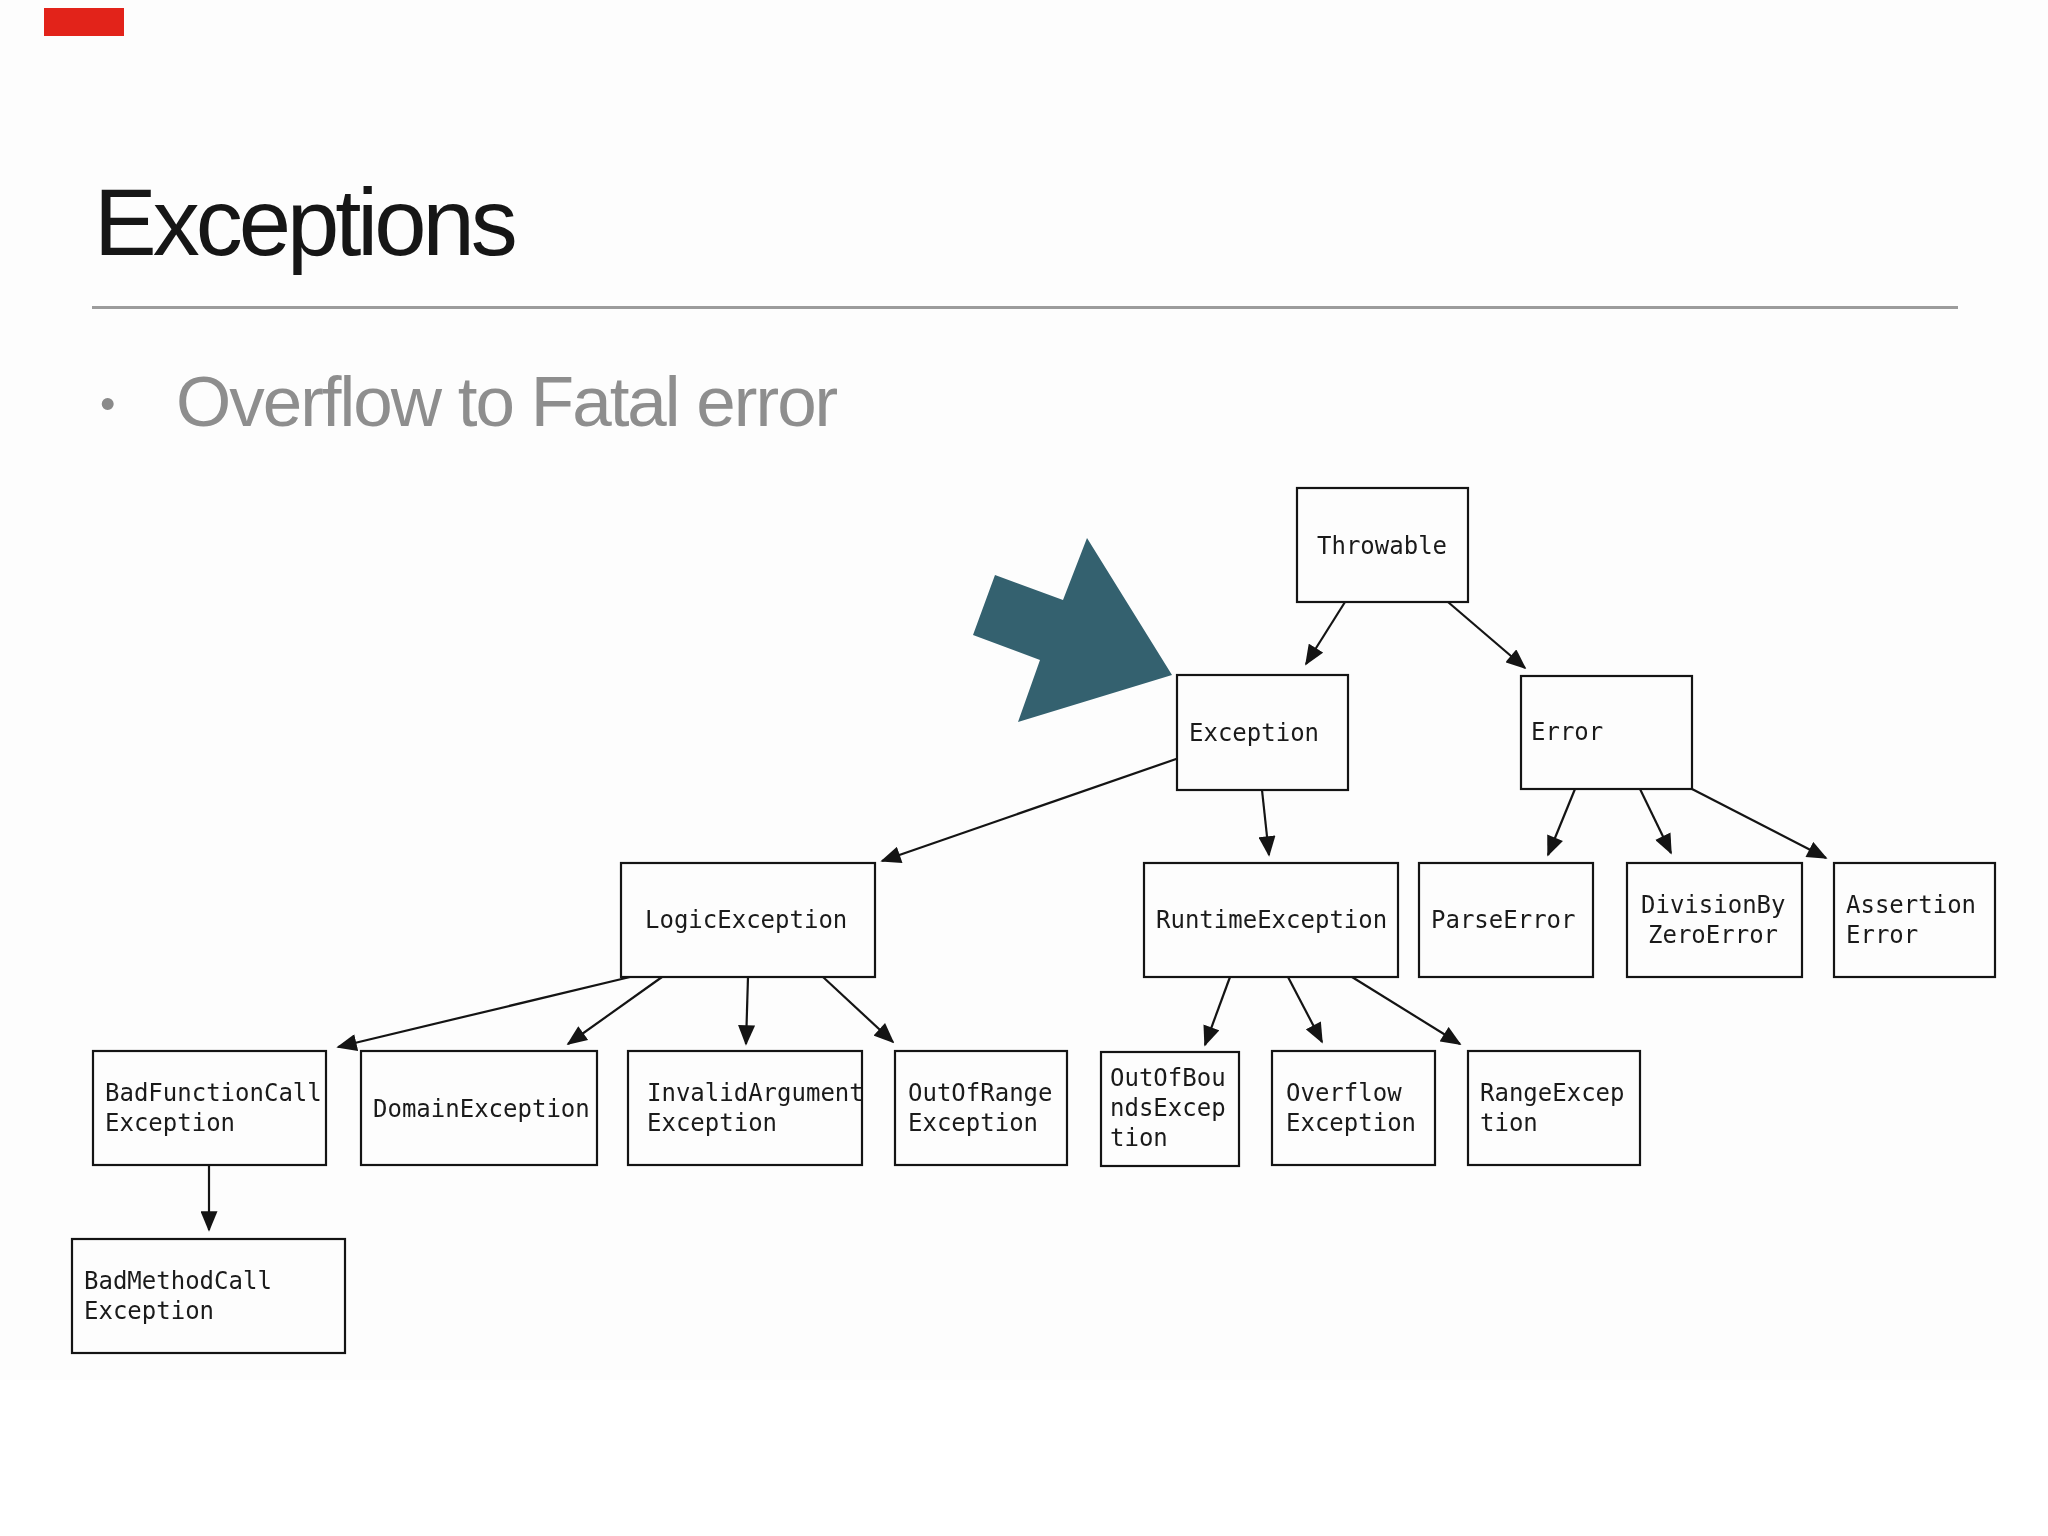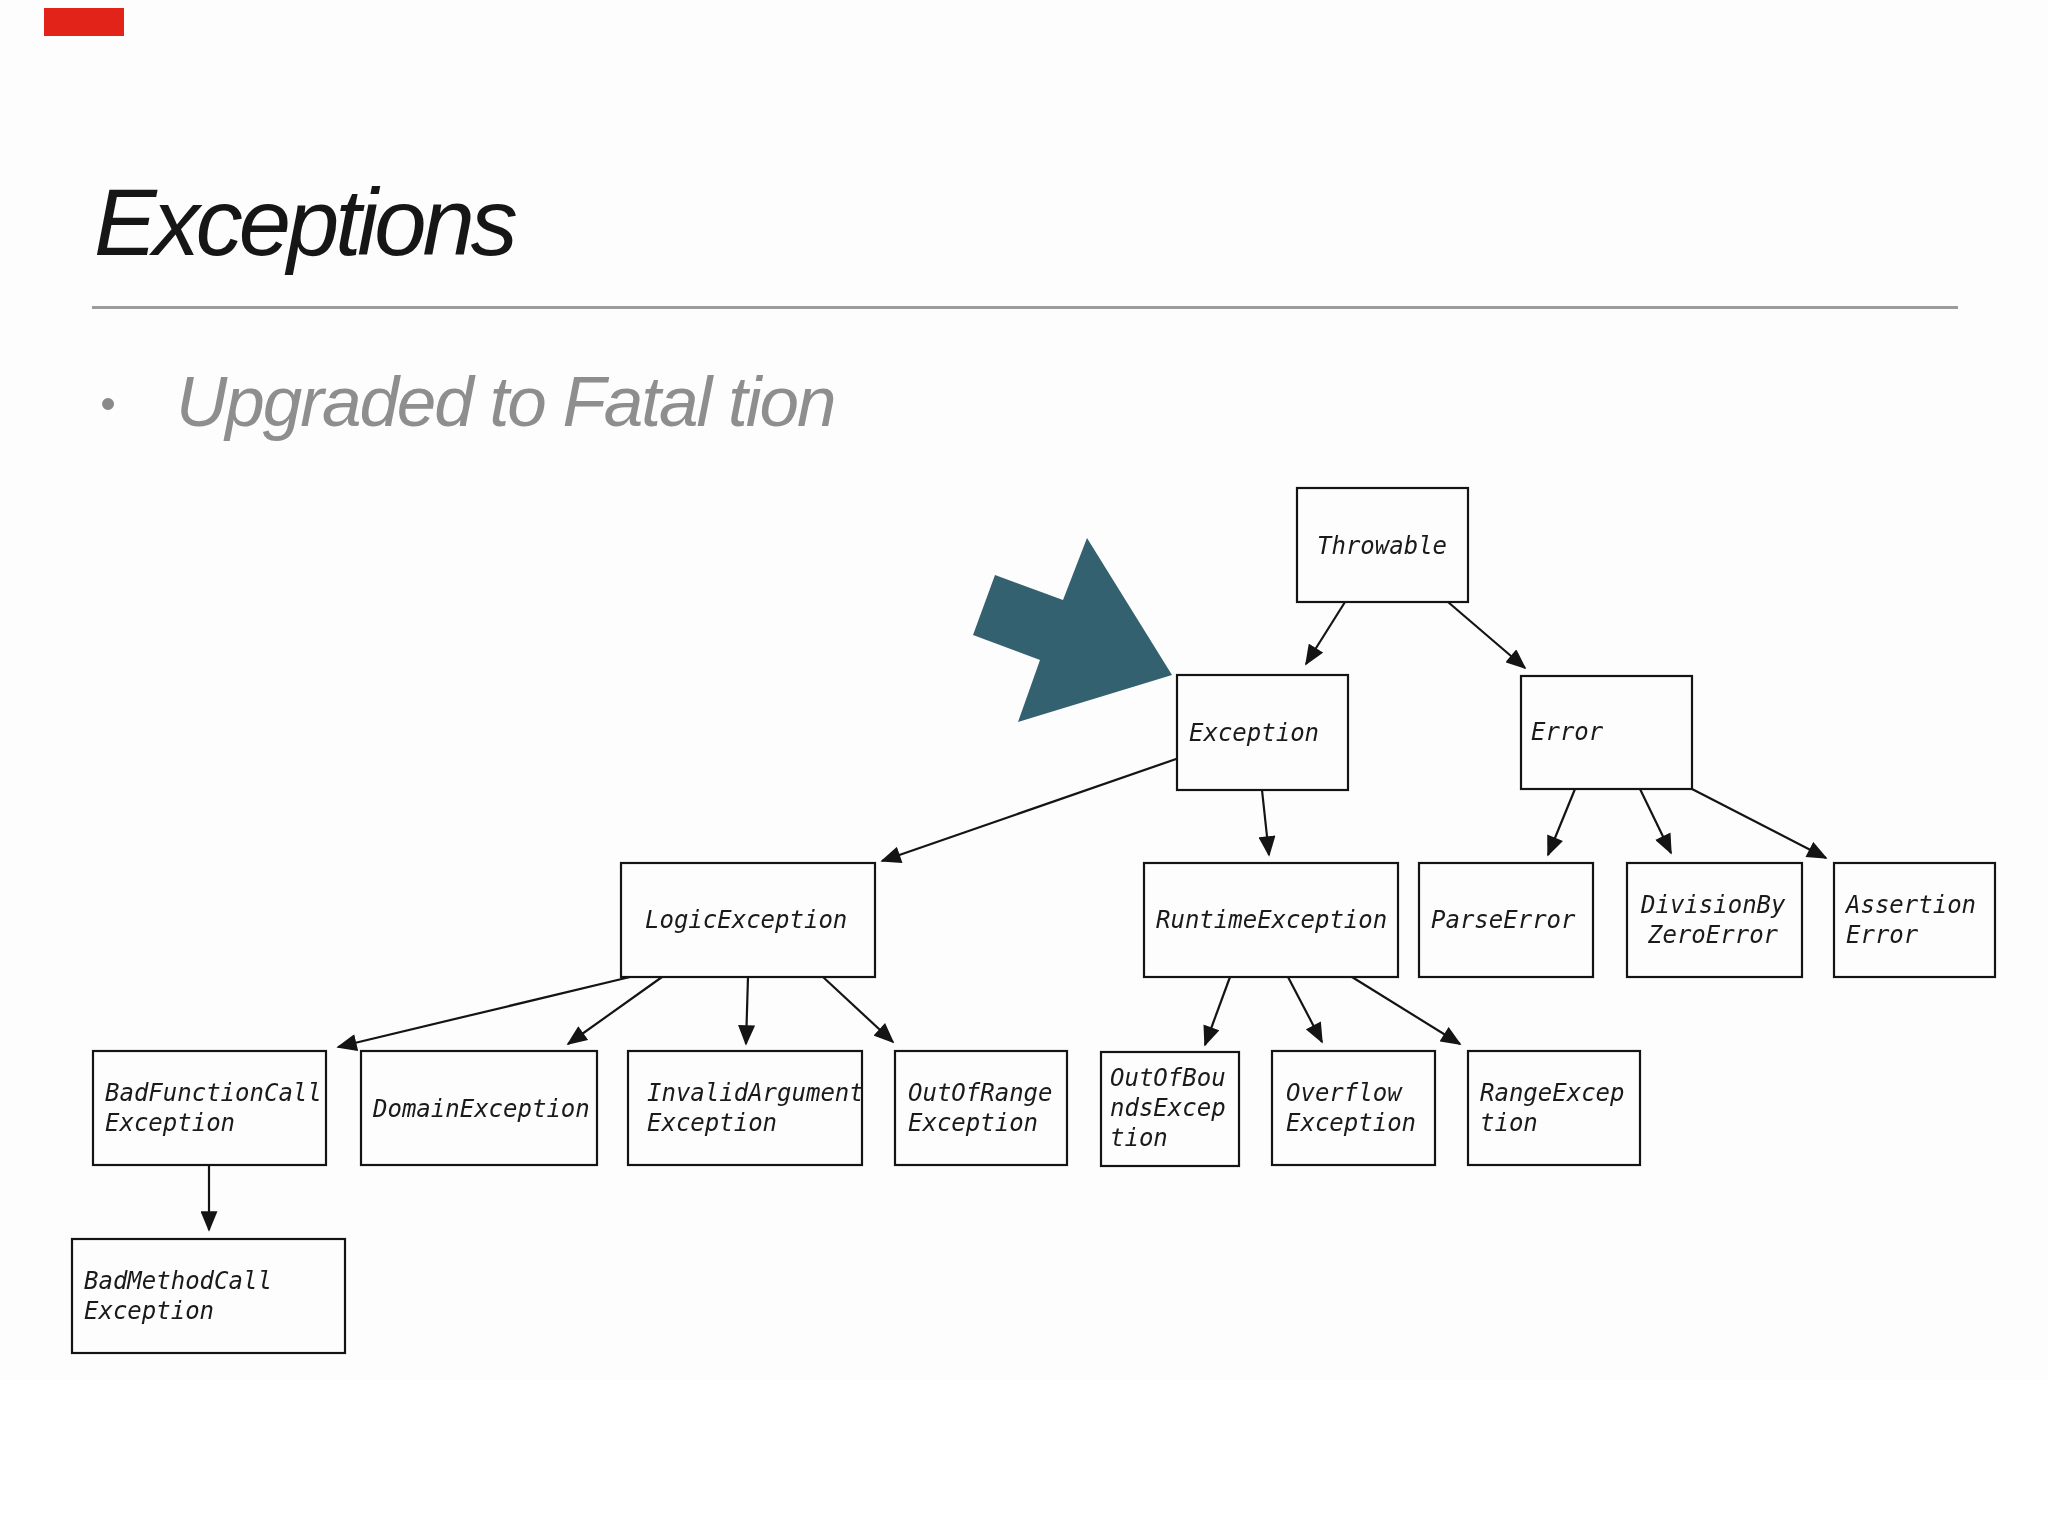--- a/index.html
+++ b/index.html
@@ -2,21 +2,20 @@
 <html><head>
 <meta charset="utf-8">
 <style>
   html,body{margin:0;padding:0;background:#ffffff;}
   .slide{
     position:relative;
     width:2048px;height:1380px;
     background:#fdfdfd;
     font-family:"Liberation Sans",sans-serif;
     overflow:hidden;
-    font-style:italic;
   }
   .corner-marker{
     position:absolute;left:44px;top:8px;width:80px;height:28px;
     background:#e2231a;
   }
   .title{
     position:absolute;left:94px;top:176px;
     font-size:94px;line-height:1;letter-spacing:-4px;
     color:#161616;white-space:nowrap;
   }
@@ -46,21 +45,21 @@
 
 <div class="slide">
 
   <div class="corner-marker"></div>
 
   <div class="title">Exceptions</div>
 
   <div class="rule"></div>
 
   <div class="bullet-dot">•</div>
-  <div class="bullet-text">Upgraded to Fatal tion</div>
+  <div class="bullet-text">Overflow to Fatal error</div>
 
   <svg class="diagram" width="2048" height="1536" viewBox="0 0 2048 1536">
 
     <defs>
       <marker id="ah" viewBox="0 0 12 10" refX="11" refY="5" markerWidth="21" markerHeight="17" markerUnits="userSpaceOnUse" orient="auto-start-reverse">
         <path d="M0 0 L12 5 L0 10 z" fill="#141414"></path>
       </marker>
     </defs>
 
     <polygon points="995,575 1063,600 1087,538 1172,675 1018,722 1040,660 973,635" fill="#34616f"></polygon>

